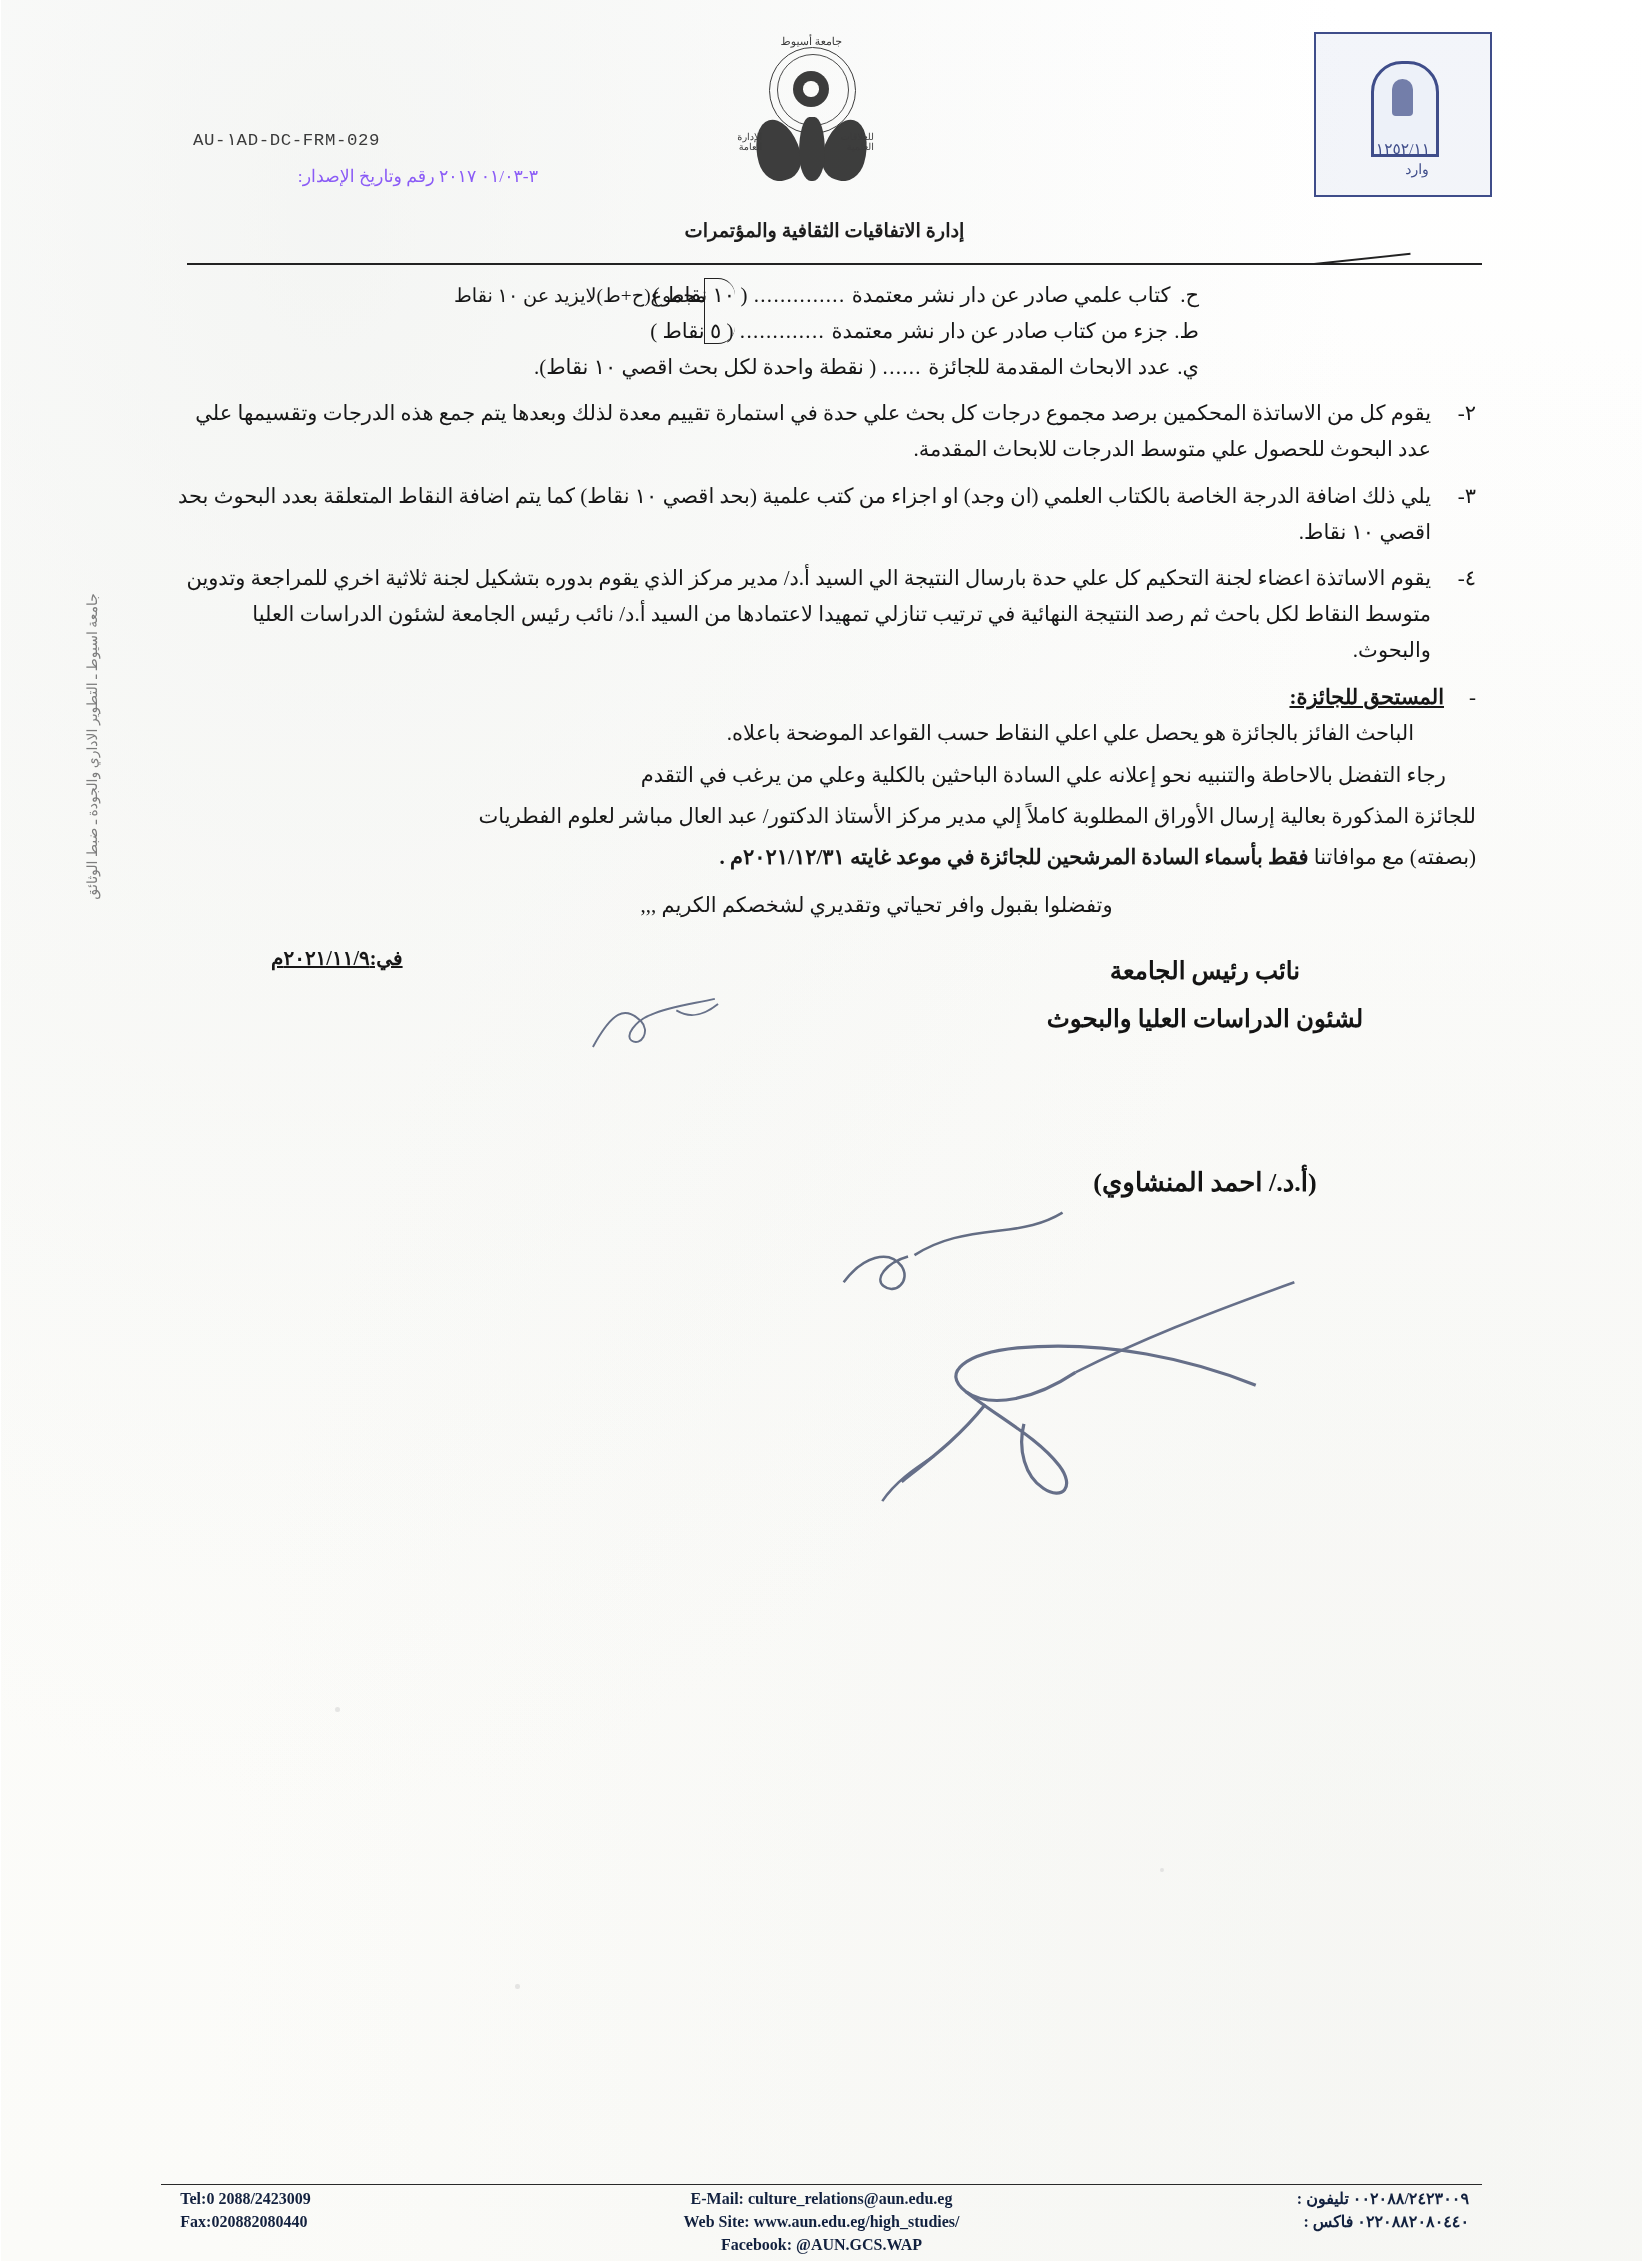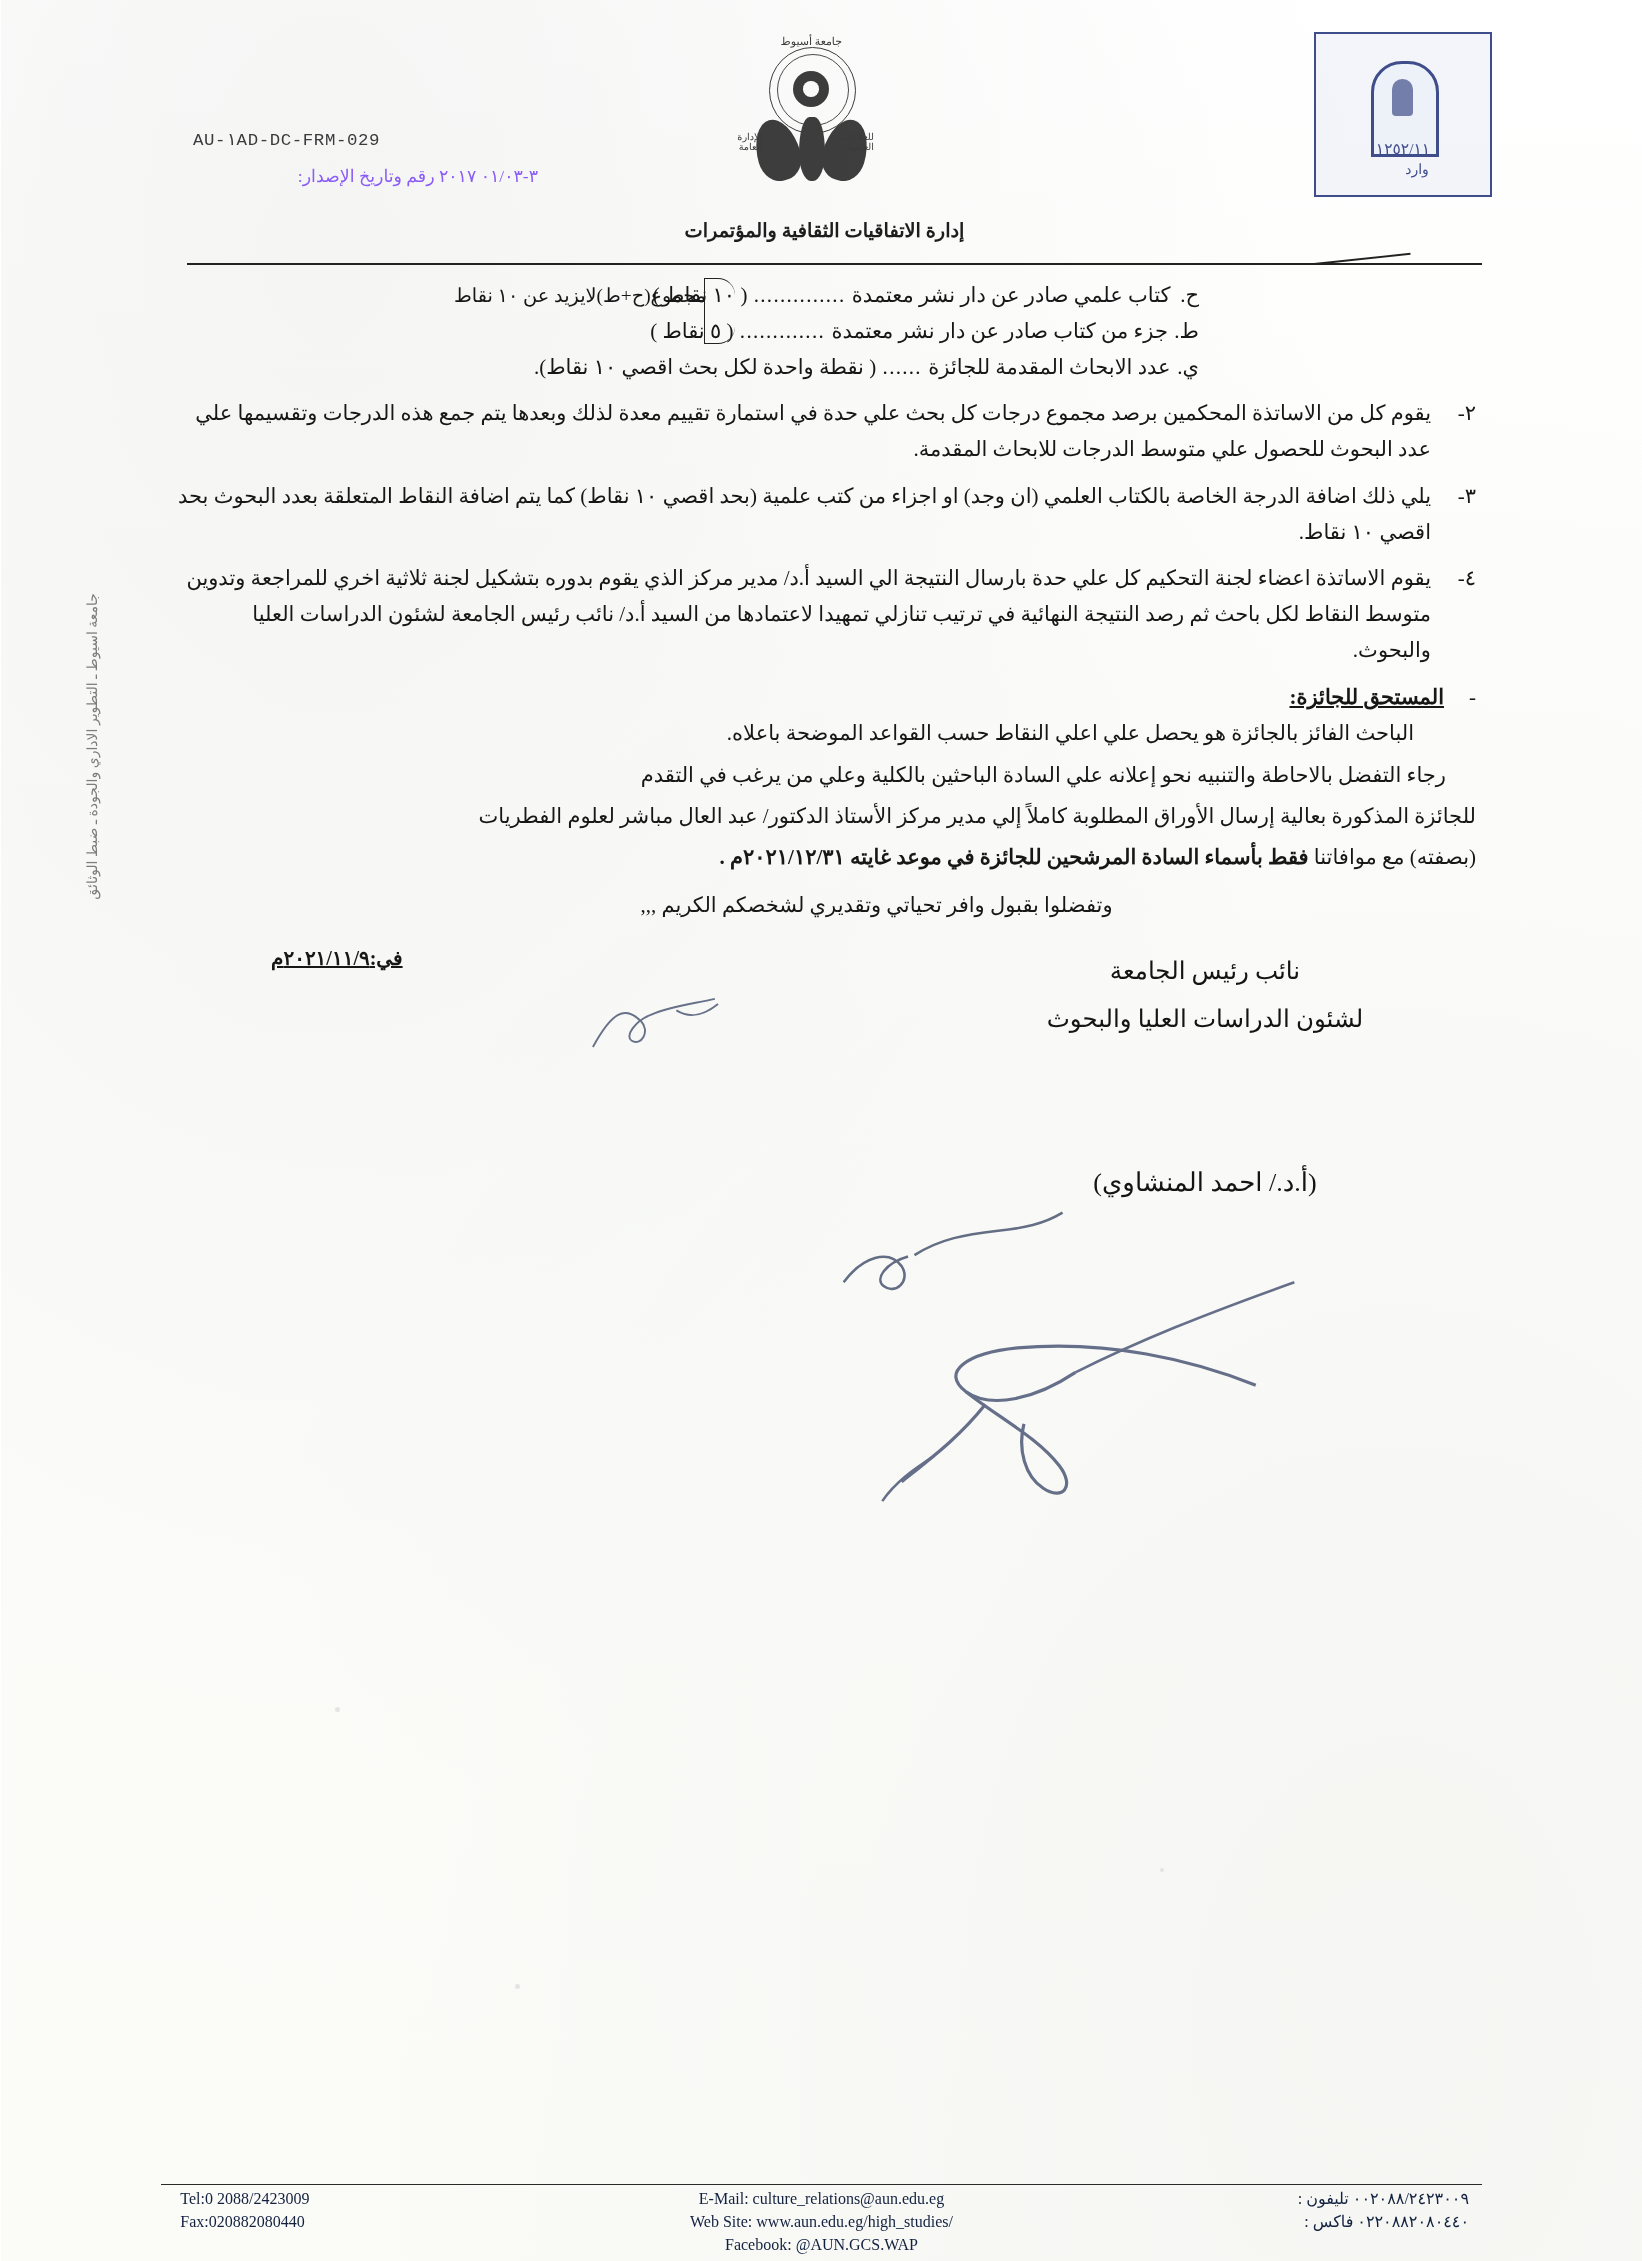--- a/index.html
+++ b/index.html
@@ -300,21 +300,21 @@
   .date-line span { text-decoration: underline; }
 
   
   .sig-block {
     position: absolute;
     top: 947px;
     right: 193px;
     width: 490px;
     text-align: center;
     font-size: 24.5px;
-    font-weight: normal;
+    font-weight: bold;
     line-height: 48px;
     color: #141414;
   }
   .sig-name {
     margin-top: 116px;
     font-size: 26px;
   }
 
   .scribble-a {
     position: absolute;
@@ -357,20 +357,21 @@
     background: #2a2a2a;
   }
   .footer {
     position: absolute;
     bottom: 13px;
     left: 161px;
     right: 161px;
     height: 64px;
     font-size: 16px;
     color: #17305f;
+    font-weight: bold;
   }
   .footer .left {
     position: absolute;
     left: 19.3px;
     top: 2.6px;
     direction: ltr;
     text-align: left;
     line-height: 23px;
     color: #13213f;
   }

